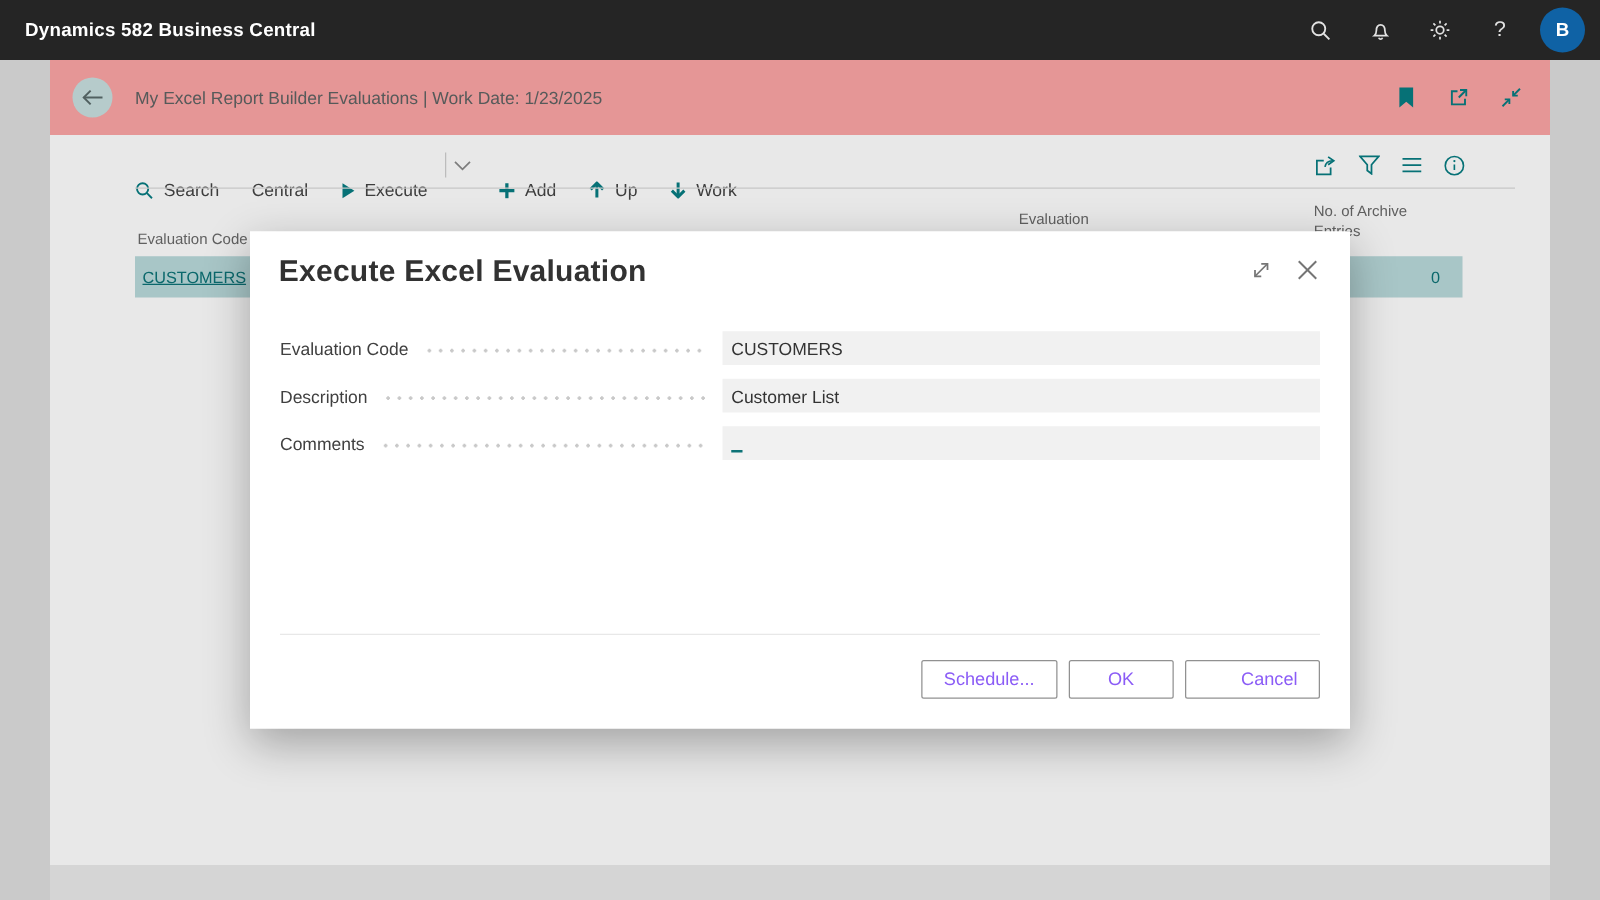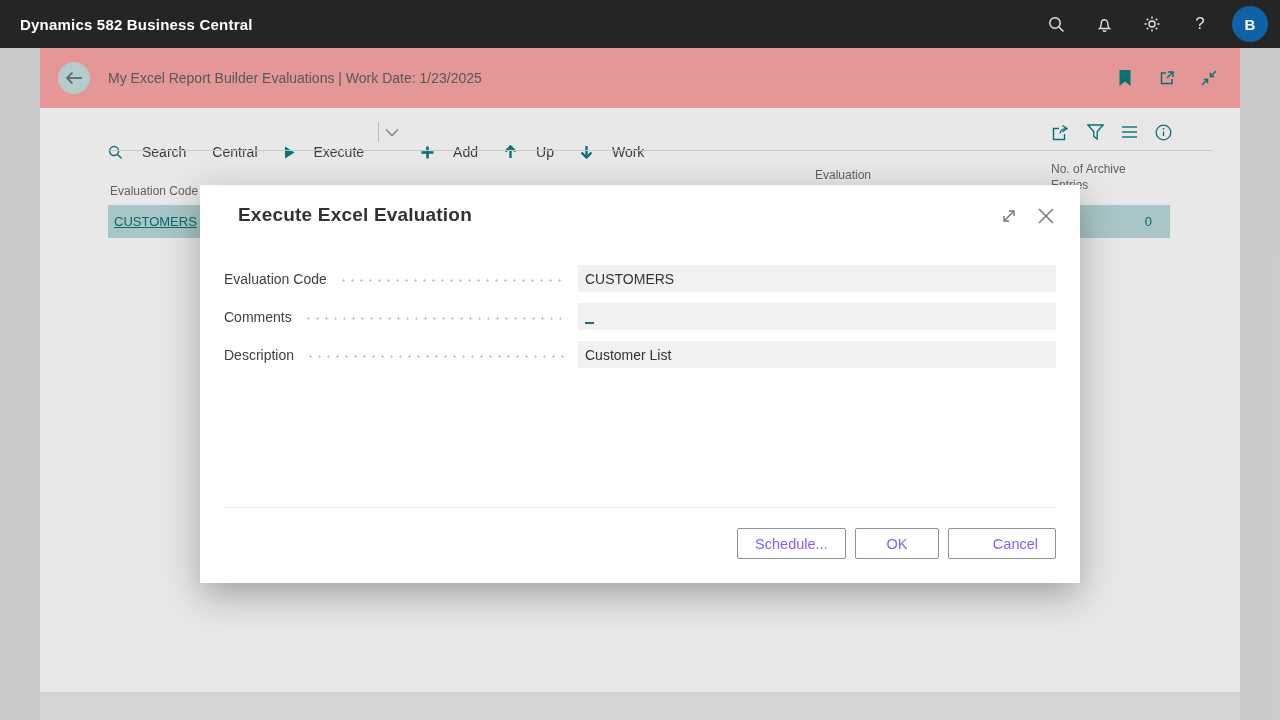--- a/index.html
+++ b/index.html
@@ -50,21 +50,21 @@
   .footer-strip {
     position:absolute; left:40px; top:692px; width:1200px; height:28px;
     background:#ebebeb;
   }
 
   
   .toolbar {
     position:absolute; left:68px; right:68px; top:6px; height:36px;
     display:flex; align-items:center; font-size:14px; color:#444;
   }
-  .t-item { display:flex; align-items:center; gap:19px; cursor:pointer; margin-right:26px; white-space:nowrap;margin-top:40px; }
+  .t-item { display:flex; align-items:center; gap:8px; cursor:pointer; margin-right:26px; white-space:nowrap;margin-top:40px; }
   .t-item .ticon { color:#077d82; display:flex; align-items:center; }
   .t-sep { width:1px; height:20px; background:#cfcfcf; margin:0 6px 0 -12px; }
   .t-chevron { color:#8a8a8a; display:flex; align-items:center; margin-right:22px; cursor:pointer; }
   .toolbar-right { margin-left:auto; display:flex; align-items:center; gap:17px; color:#077d82; }
   .toolbar-right .ticon { cursor:pointer; display:flex; align-items:center; }
   .toolbar-divider {
     position:absolute; left:68px; right:28px; top:42px; height:1px; background:#dcdcdc;
   }
 
   
@@ -89,22 +89,22 @@
     background:rgba(0,0,0,0.09); z-index:40; pointer-events:none;
   }
 
   
   .dialog {
     position:absolute; left:200px; top:185px; width:880px; height:398px;
     background:#fff; z-index:100;
     box-shadow:0 12px 34px rgba(0,0,0,0.30);
   }
   .dlg-title {
-    position:absolute; left:38px; top:19px;
-    font-size:19px; font-weight:600; color:#323232; letter-spacing:.2px;
+    position:absolute; left:23px; top:19px;
+    font-size:24px; font-weight:600; color:#323232; letter-spacing:.2px;
   }
   .dlg-expand { position:absolute; right:62px; top:22px; width:18px; height:18px; color:#757575; cursor:pointer; }
   .dlg-close  { position:absolute; right:24px; top:21px; width:20px; height:20px; color:#757575; cursor:pointer; }
 
   .dlg-fields { position:absolute; left:24px; right:24px; top:80px; }
   .f-row { display:flex; align-items:center; height:27px; margin-bottom:11px; }
   .f-label { font-size:14px; color:#404040; flex:none; }
   .f-dots {
     flex:1; height:3px; margin:4px 12px 0 12px;
     background-image:radial-gradient(circle, #c9c9c9 1.2px, transparent 1.4px);
@@ -320,34 +320,34 @@
 
   <div class="dlg-fields">
     <div class="f-row">
       <span class="f-label">Evaluation Code</span>
       <span class="f-dots"></span>
       <div class="f-input">
         <span>CUSTOMERS</span>
       </div>
     </div>
     <div class="f-row">
+      <span class="f-label">Description</span>
+      <span class="f-dots"></span>
+      <div class="f-input">
+        <span>Customer List</span>
+      </div>
+    </div>
+    <div class="f-row">
       <span class="f-label">Comments</span>
       <span class="f-dots"></span>
       <div class="f-input">
         <span></span>
         <span class="text-cursor"></span>
       </div>
     </div>
-    <div class="f-row">
-      <span class="f-label">Description</span>
-      <span class="f-dots"></span>
-      <div class="f-input">
-        <span>Customer List</span>
-      </div>
-    </div>
   </div>
 
   <div class="dlg-divider"></div>
   <div class="dlg-buttons">
     <button class="dlg-btn schedule">Schedule...</button>
     <button class="dlg-btn ok">OK</button>
     <button class="dlg-btn cancel">Cancel</button>
   </div>
 </div>
 

